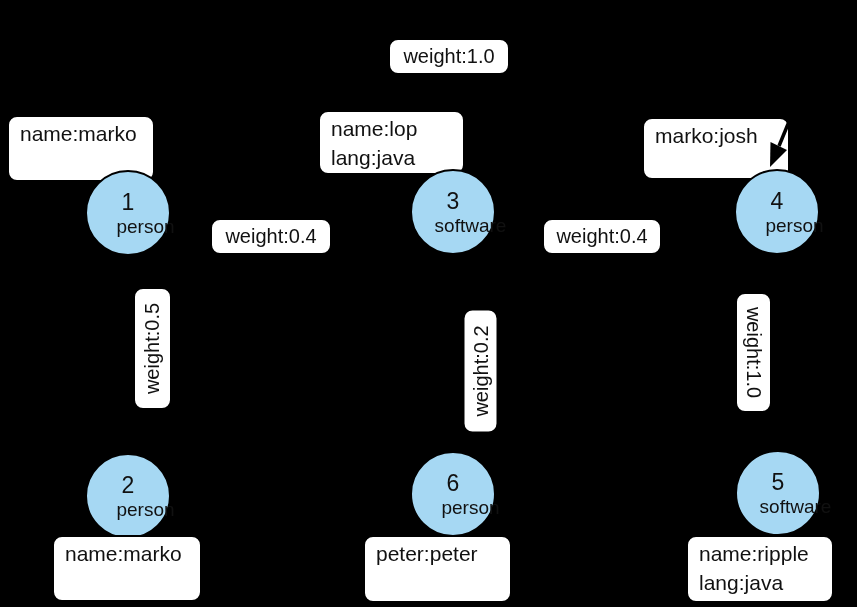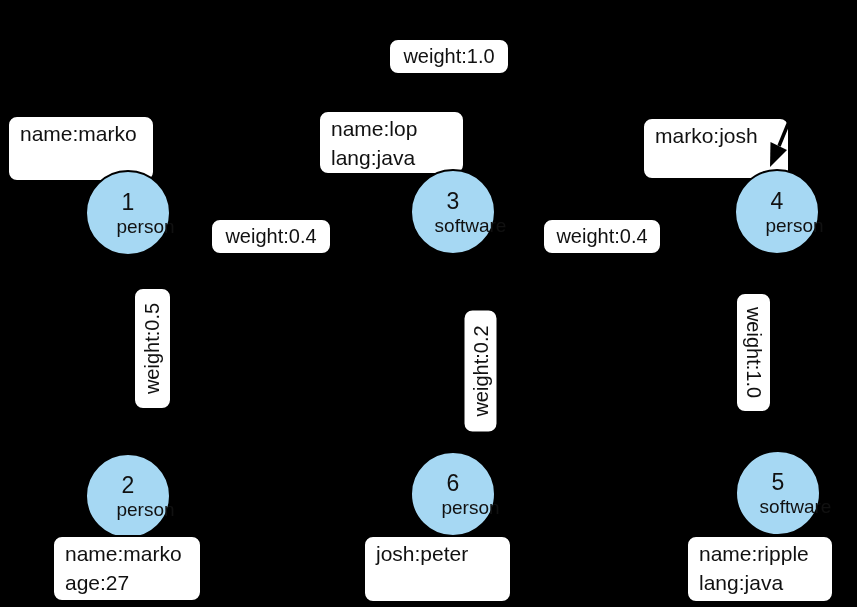--- a/index.html
+++ b/index.html
@@ -63,24 +63,23 @@
   <div class="pbox" style="left:318px;top:110px;width:147px;height:65px;">
     <div>name:lop</div>
     <div>lang:java</div>
   </div>
   <div class="pbox" style="left:642px;top:117px;width:148px;height:63px;">
     <div>marko:josh</div>
   </div>
 
   <div class="pbox over" style="left:52px;top:535px;width:150px;height:67px;">
     <div>name:marko</div>
-    <div>age:27</div>
   </div>
   <div class="pbox over" style="left:363px;top:535px;width:149px;height:68px;">
-    <div>josh:peter</div>
+    <div>peter:peter</div>
   </div>
   <div class="pbox over" style="left:686px;top:535px;width:148px;height:68px;">
     <div>name:ripple</div>
     <div>lang:java</div>
   </div>
 
   <div class="wbox" style="left:388px;top:38px;width:122px;height:37px;">
     <span>weight:1.0</span>
   </div>
   <div class="wbox" style="left:210px;top:218px;width:122px;height:37px;">

